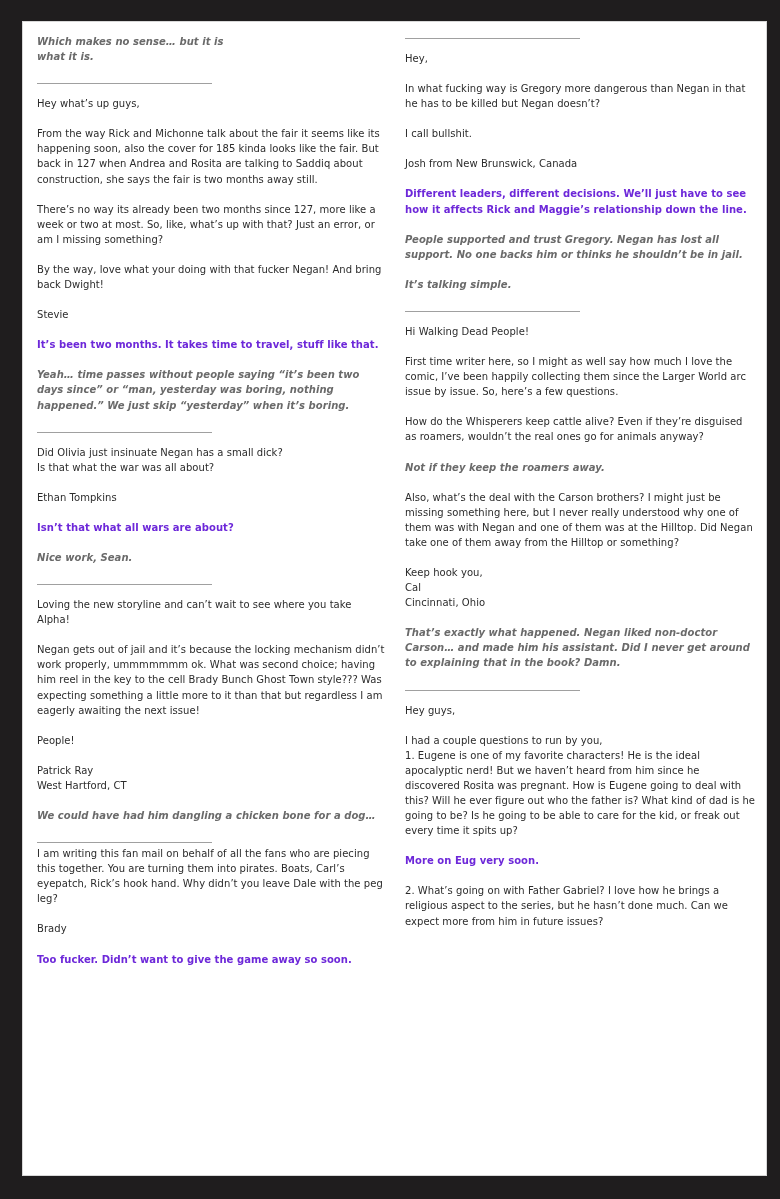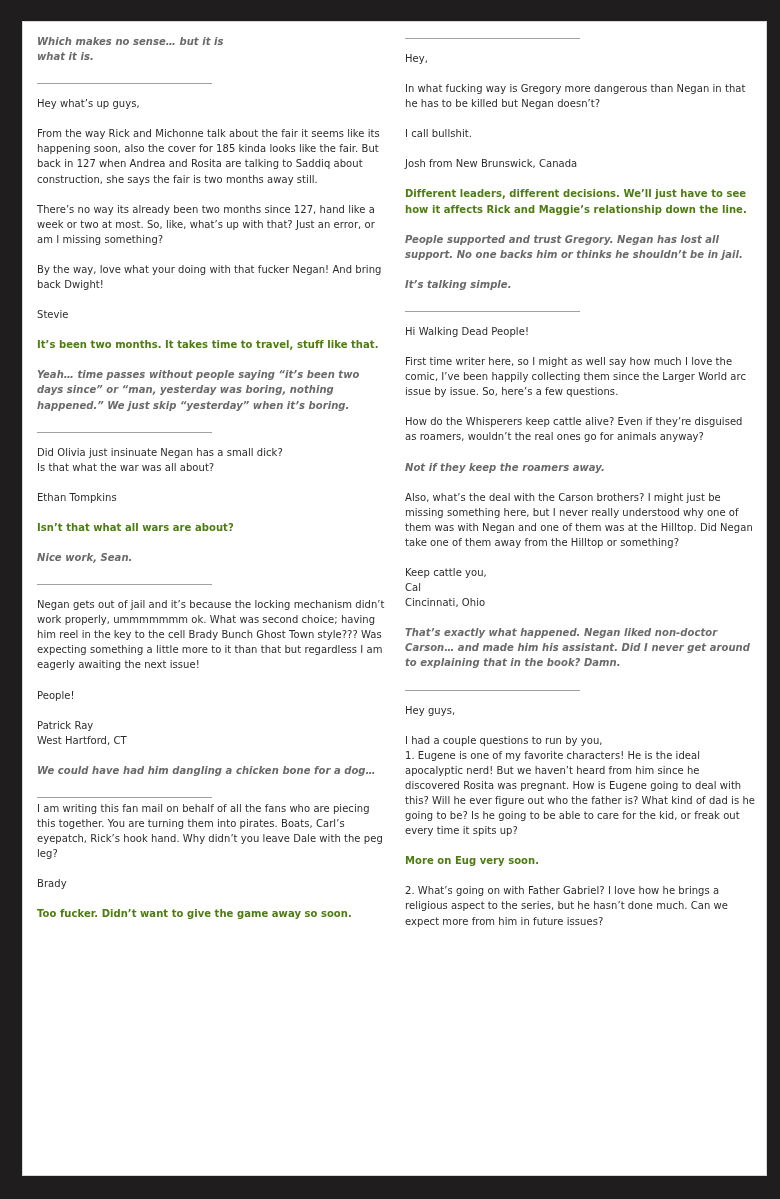--- a/index.html
+++ b/index.html
@@ -22,21 +22,21 @@
       top: 13px;
       font-size: 10px;
       line-height: 15.1px;
       color: #2a2a2a;
       letter-spacing: 0.05px;
     }
     .col.left { left: 15px; width: 350px; }
     .col.right { left: 383px; width: 352px; }
     .block { margin: 0 0 15px 0; white-space: pre-line; }
     .letter { color: #2b2b2b; }
-    .reply { font-weight: bold; color: #4d7c0f; }
+    .reply { font-weight: bold; color: #6d28d9; }
     .note { font-weight: bold; font-style: italic; color: #6a6a6a; }
     .sep {
       color: #9a9a9a;
       letter-spacing: -0.5px;
       margin: -6px 0 12px 0;
       line-height: 15px;
       white-space: nowrap;
       overflow: hidden;
       width: 175px;
       height: 10px;
@@ -47,32 +47,33 @@
 </head>
 <body>
 
 <div class="page">
   <div class="col left" id="left-col">
       <div class="block note">Which makes no sense… but it is
 what it is.</div>
       <div class="sep"></div>
       <div class="block letter">Hey what’s up guys,</div>
       <div class="block letter">From the way Rick and Michonne talk about the fair it seems like its happening soon, also the cover for 185 kinda looks like the fair. But back in 127 when Andrea and Rosita are talking to Saddiq about construction, she says the fair is two months away still.</div>
-      <div class="block letter">There’s no way its already been two months since 127, hand like a week or two at most. So, like, what’s up with that? Just an error, or am I missing something?</div>
+      <div class="block letter">There’s no way its already been two months since 127, more like a week or two at most. So, like, what’s up with that? Just an error, or am I missing something?</div>
       <div class="block letter">By the way, love what your doing with that fucker Negan! And bring back Dwight!</div>
       <div class="block letter">Stevie</div>
       <div class="block reply">It’s been two months. It takes time to travel, stuff like that.</div>
       <div class="block note">Yeah… time passes without people saying “it’s been two days since” or “man, yesterday was boring, nothing happened.” We just skip “yesterday” when it’s boring.</div>
       <div class="sep"></div>
       <div class="block letter">Did Olivia just insinuate Negan has a small dick?
 Is that what the war was all about?</div>
       <div class="block letter">Ethan Tompkins</div>
       <div class="block reply">Isn’t that what all wars are about?</div>
       <div class="block note">Nice work, Sean.</div>
       <div class="sep"></div>
+      <div class="block letter">Loving the new storyline and can’t wait to see where you take Alpha!</div>
       <div class="block letter">Negan gets out of jail and it’s because the locking mechanism didn’t work properly, ummmmmmm ok.  What was second choice; having him reel in the key to the cell Brady Bunch Ghost Town style???  Was expecting something a little more to it than that but regardless I am eagerly awaiting the next issue!</div>
       <div class="block letter">People!</div>
       <div class="block letter">Patrick Ray
 West Hartford, CT</div>
       <div class="block note">We could have had him dangling a chicken bone for a dog…</div>
       <div class="sep tight"></div>
       <div class="block letter">I am writing this fan mail on behalf of all the fans who are piecing this together. You are turning them into pirates. Boats, Carl’s eyepatch, Rick’s hook hand. Why didn’t you leave Dale with the peg leg?</div>
       <div class="block letter">Brady</div>
       <div class="block reply">Too fucker. Didn’t want to give the game away so soon.</div>
     </div>
@@ -84,21 +85,21 @@
       <div class="block letter">Josh from New Brunswick, Canada</div>
       <div class="block reply">Different leaders, different decisions. We’ll just have to see how it affects Rick and Maggie’s relationship down the line.</div>
       <div class="block note">People supported and trust Gregory. Negan has lost all support.  No one backs him or thinks he shouldn’t be in jail.</div>
       <div class="block note">It’s talking simple.</div>
       <div class="sep"></div>
       <div class="block letter">Hi Walking Dead People!</div>
       <div class="block letter">First time writer here, so I might as well say how much I love the comic, I’ve been happily collecting them since the Larger World arc issue by issue. So, here’s a few questions.</div>
       <div class="block letter">How do the Whisperers keep cattle alive? Even if they’re disguised as roamers, wouldn’t the real ones go for animals anyway?</div>
       <div class="block note">Not if they keep the roamers away.</div>
       <div class="block letter">Also, what’s the deal with the Carson brothers? I might just be missing something here, but I never really understood why one of them was with Negan and one of them was at the Hilltop. Did Negan take one of them away from the Hilltop or something?</div>
-      <div class="block letter">Keep cattle you,
+      <div class="block letter">Keep hook you,
 Cal
 Cincinnati, Ohio</div>
       <div class="block note">That’s exactly what happened.  Negan liked non-doctor Carson… and made him his assistant.  Did I never get around to explaining that in the book?  Damn.</div>
       <div class="sep"></div>
       <div class="block letter">Hey guys,</div>
       <div class="block letter">I had a couple questions to run by you,
 1. Eugene is one of my favorite characters! He is the ideal apocalyptic nerd! But we haven’t heard from him since he discovered Rosita was pregnant. How is Eugene going to deal with this? Will he ever figure out who the father is? What kind of dad is he going to be? Is he going to be able to care for the kid, or freak out every time it spits up?</div>
       <div class="block reply">More on Eug very soon.</div>
       <div class="block letter">2. What’s going on with Father Gabriel? I love how he brings a religious aspect to the series, but he hasn’t done much. Can we expect more from him in future issues?</div>
     </div>

